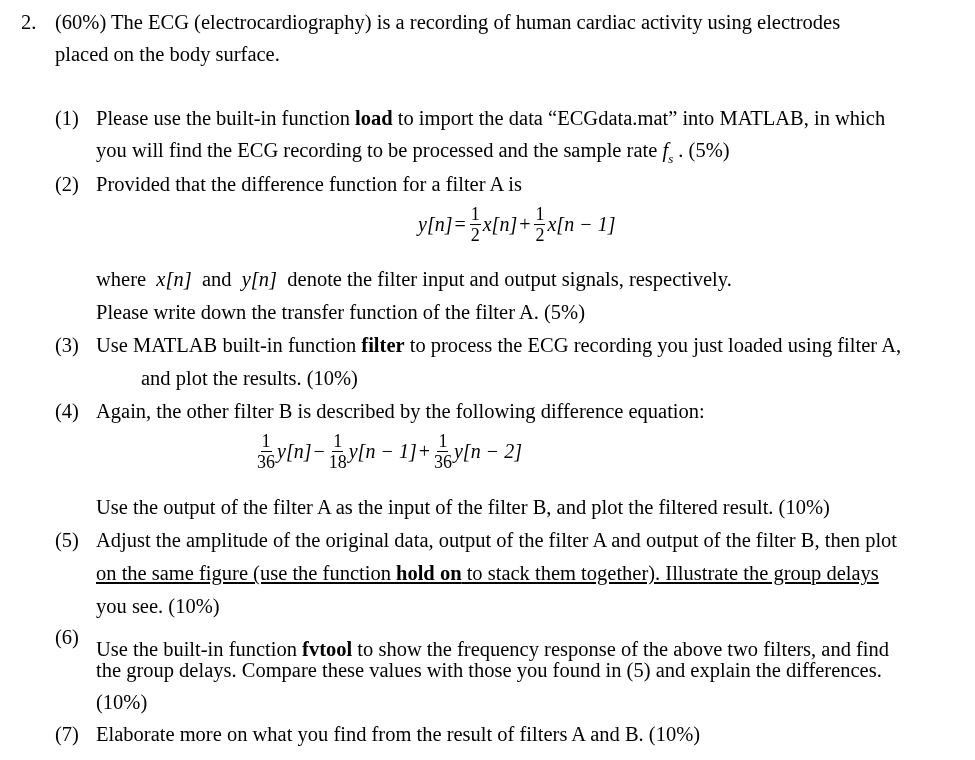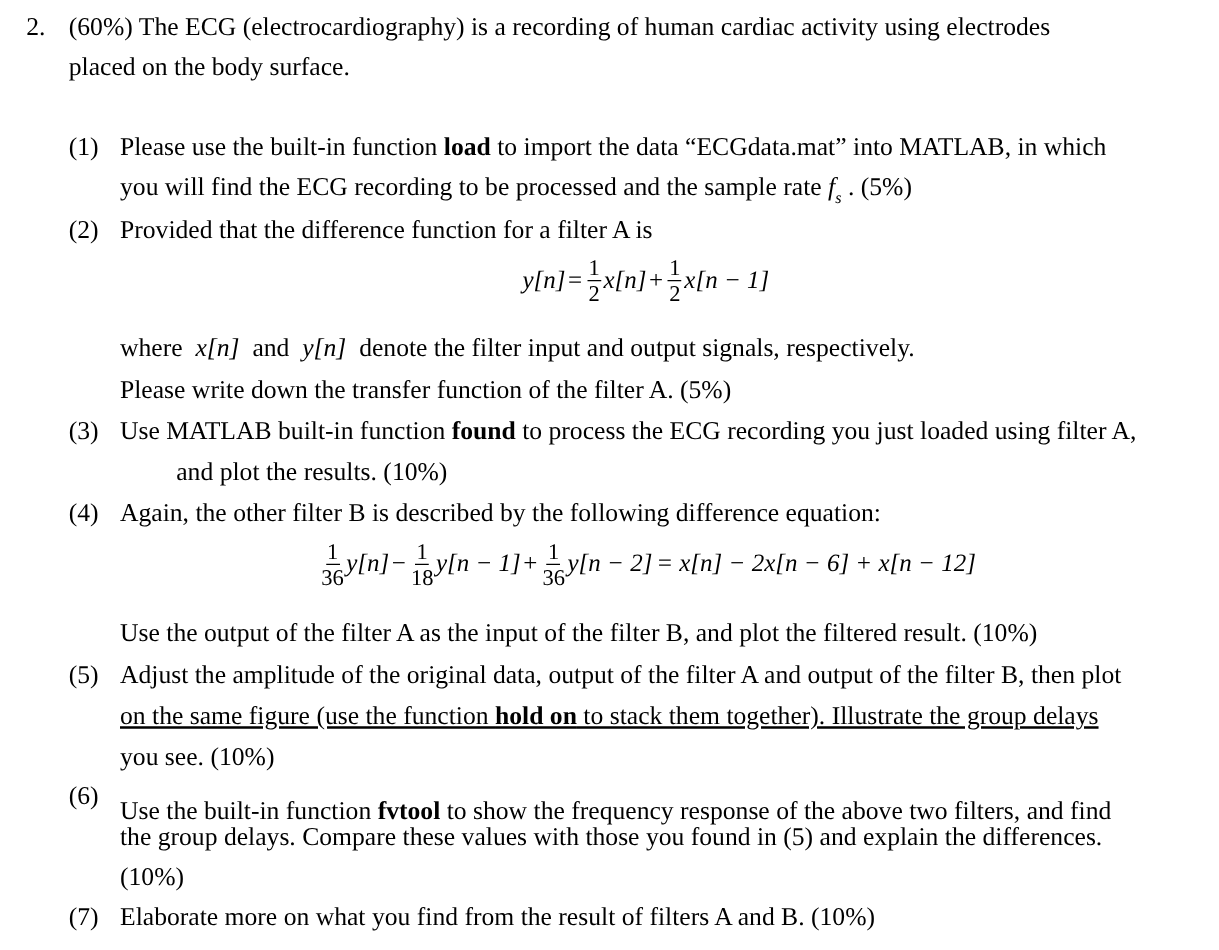--- a/index.html
+++ b/index.html
@@ -49,21 +49,21 @@
       </span>
     <span class="mi">x[n − 1]</span>
   </div>
 
   <span class="line" style="left:96px;top:269px;"><span>where </span>&nbsp;<span class="mi">x[n]</span>&nbsp;<span> and </span>&nbsp;<span class="mi">y[n]</span>&nbsp;<span> denote the filter input and output signals, respectively.</span></span>
   <span class="line" style="left:96px;top:302px;">Please write down the transfer function of the filter A. (5%)</span>
 </div>
 
 <div>
   <span class="line" style="left:55px;top:335px;">(3)</span>
-  <span class="line" style="left:96px;top:335px;"><span>Use MATLAB built-in function </span><b>found</b><span> to process the ECG recording you just loaded using filter A,</span></span>
+  <span class="line" style="left:96px;top:335px;"><span>Use MATLAB built-in function </span><b>filter</b><span> to process the ECG recording you just loaded using filter A,</span></span>
   <span class="line" style="left:96px;top:368px;margin-left:45px;">and plot the results. (10%)</span>
 </div>
 
 <div>
   <span class="line" style="left:55px;top:401px;">(4)</span>
   <span class="line" style="left:96px;top:401px;">Again, the other filter B is described by the following difference equation:</span>
 
   <div class="eq" style="left:255px;top:432px;">
     <span class="frac">
         <span class="n">1</span>
@@ -75,21 +75,20 @@
         <span class="n">1</span>
         <span class="d">18</span>
       </span>
     <span class="mi">y[n − 1]</span>
     <span style="margin:0 2px;">+</span>
     <span class="frac">
         <span class="n">1</span>
         <span class="d">36</span>
       </span>
     <span class="mi">y[n − 2]</span>
-    <span class="mi" style="margin-left:3px;">= x[n] − 2x[n − 6] + x[n − 12]</span>
   </div>
 
   <span class="line" style="left:96px;top:497px;">Use the output of the filter A as the input of the filter B, and plot the filtered result. (10%)</span>
 </div>
 
 <div>
   <span class="line" style="left:55px;top:530px;">(5)</span>
   <span class="line" style="left:96px;top:530px;">Adjust the amplitude of the original data, output of the filter A and output of the filter B, then plot</span>
   <span class="line" style="left:96px;top:563px;text-decoration:underline;"><span>on the same figure (use the function </span><b>hold on</b><span> to stack them together). Illustrate the group delays</span></span>
   <span class="line" style="left:96px;top:596px;">you see. (10%)</span>

